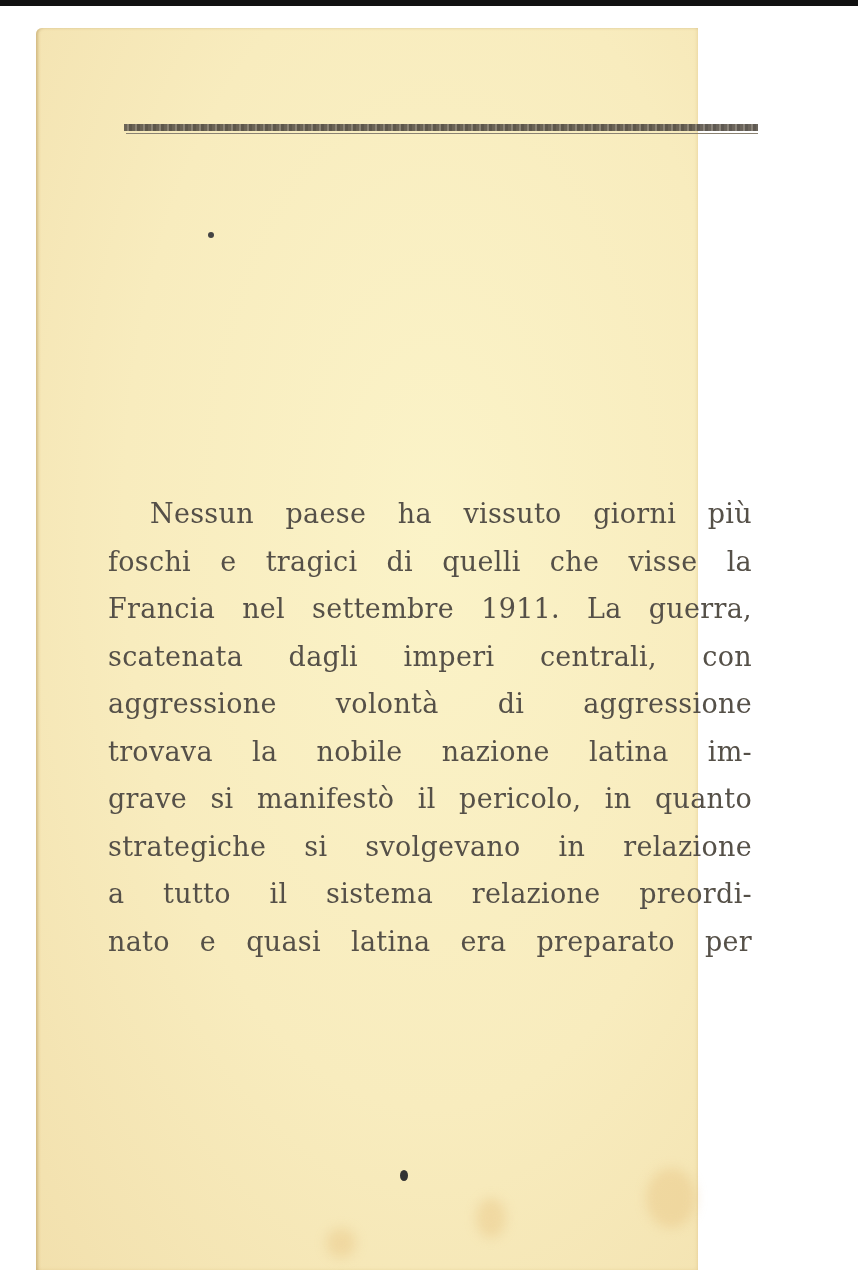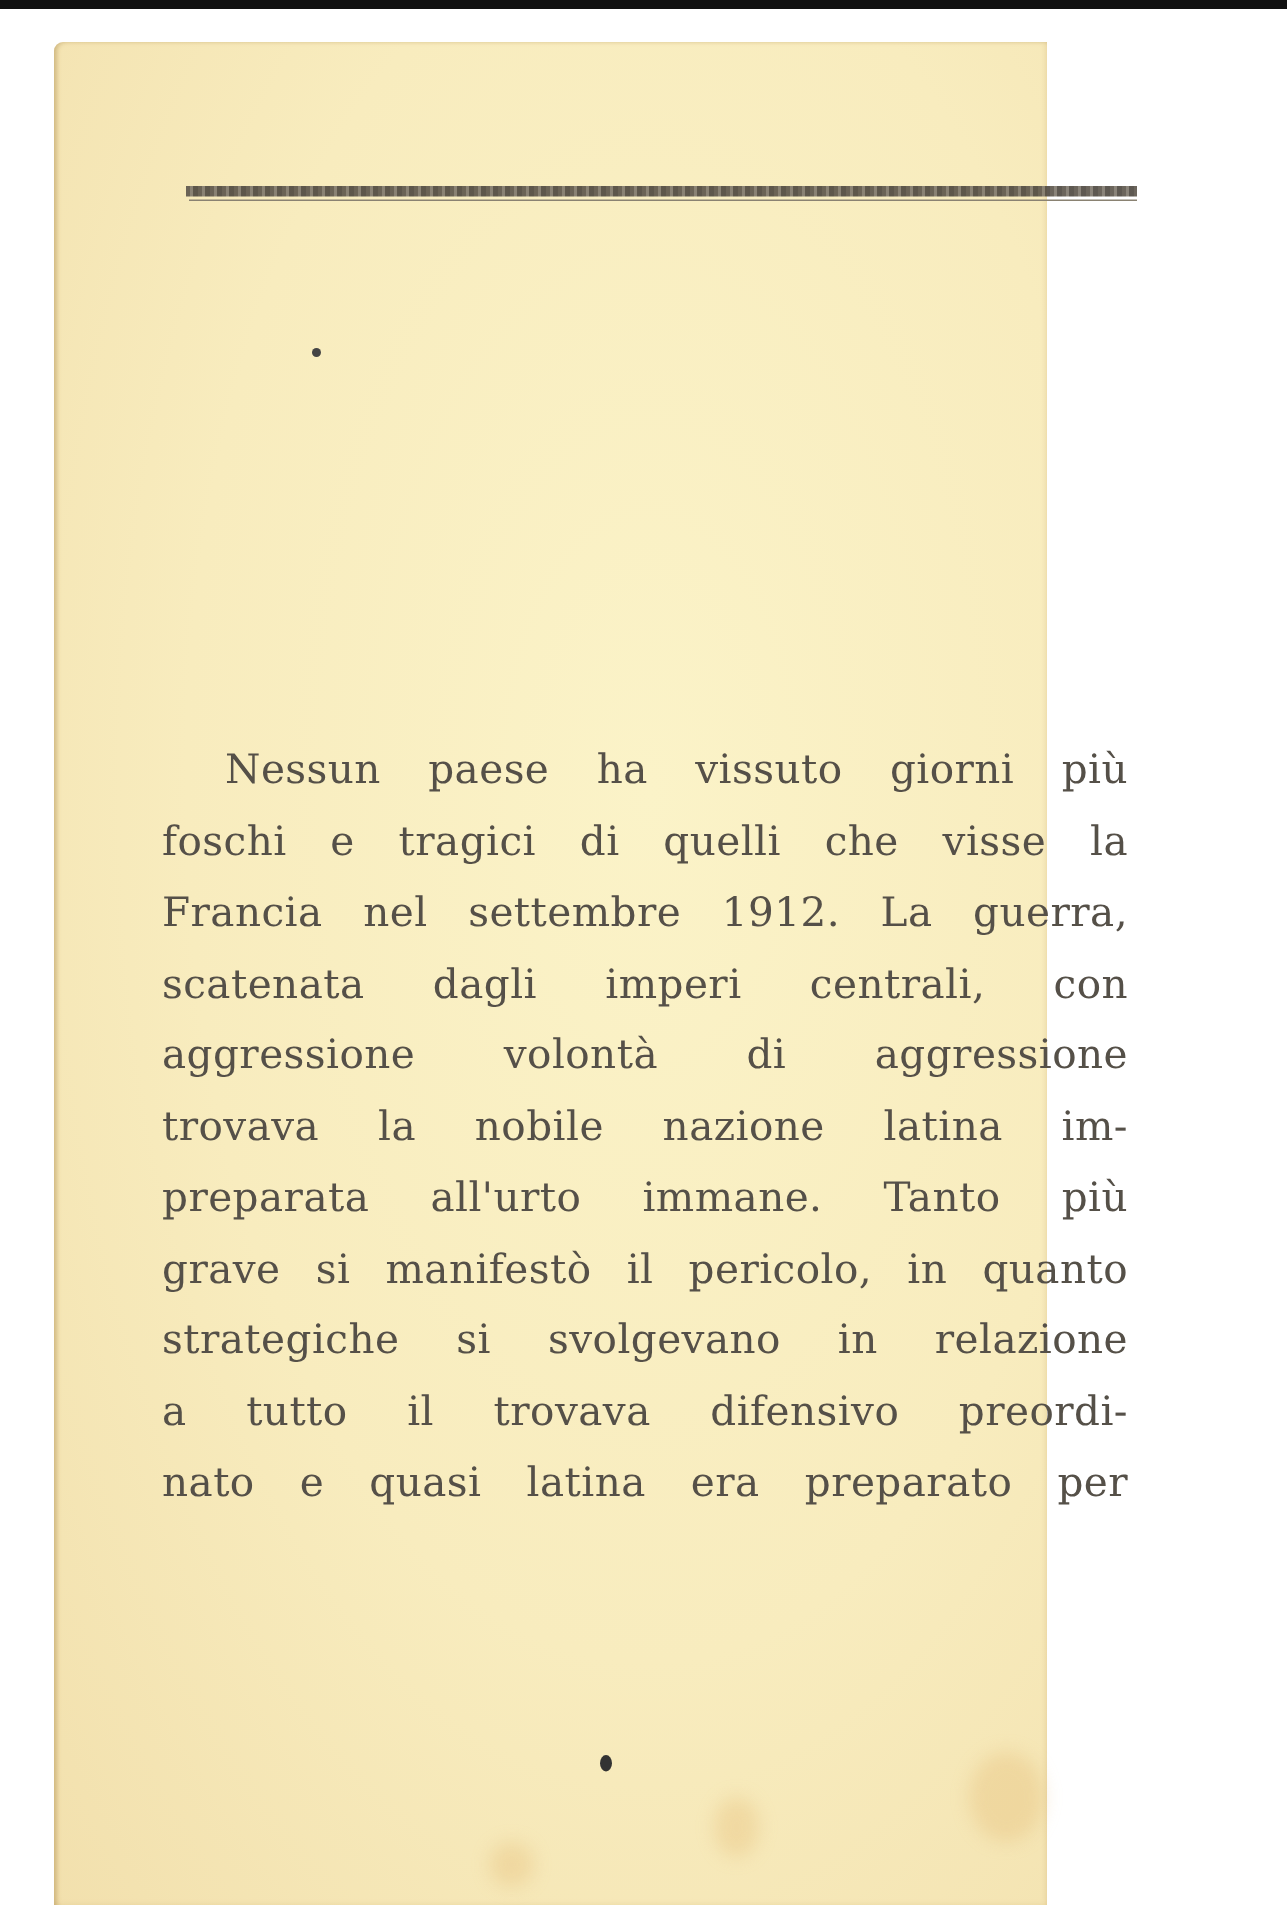--- a/index.html
+++ b/index.html
@@ -48,23 +48,22 @@
 
   <div class="rule"></div>
   <div class="rule-thin"></div>
 
   <div class="dot" style="left:172px;top:204px;width:6px;height:6px;"></div>
   <div class="dot" style="left:364px;top:1142px;width:8px;height:11px;background:#333;"></div>
 
   <div class="text">
     <span class="line first">Nessun paese ha vissuto giorni più</span>
     <span class="line">foschi e tragici di quelli che visse la</span>
-    <span class="line">Francia nel settembre 1912. La guerra,</span>
+    <span class="line">Francia nel settembre 1911. La guerra,</span>
     <span class="line">scatenata dagli imperi centrali, con</span>
     <span class="line">aggressione volontà di aggressione</span>
     <span class="line">trovava la nobile nazione latina im-</span>
-    <span class="line">preparata all'urto immane. Tanto più</span>
     <span class="line">grave si manifestò il pericolo, in quanto</span>
     <span class="line">strategiche si svolgevano in relazione</span>
-    <span class="line">a tutto il trovava difensivo preordi-</span>
+    <span class="line">a tutto il sistema relazione preordi-</span>
     <span class="line">nato e quasi latina era preparato per</span>
   </div>
 </div>
 
 </body></html>

